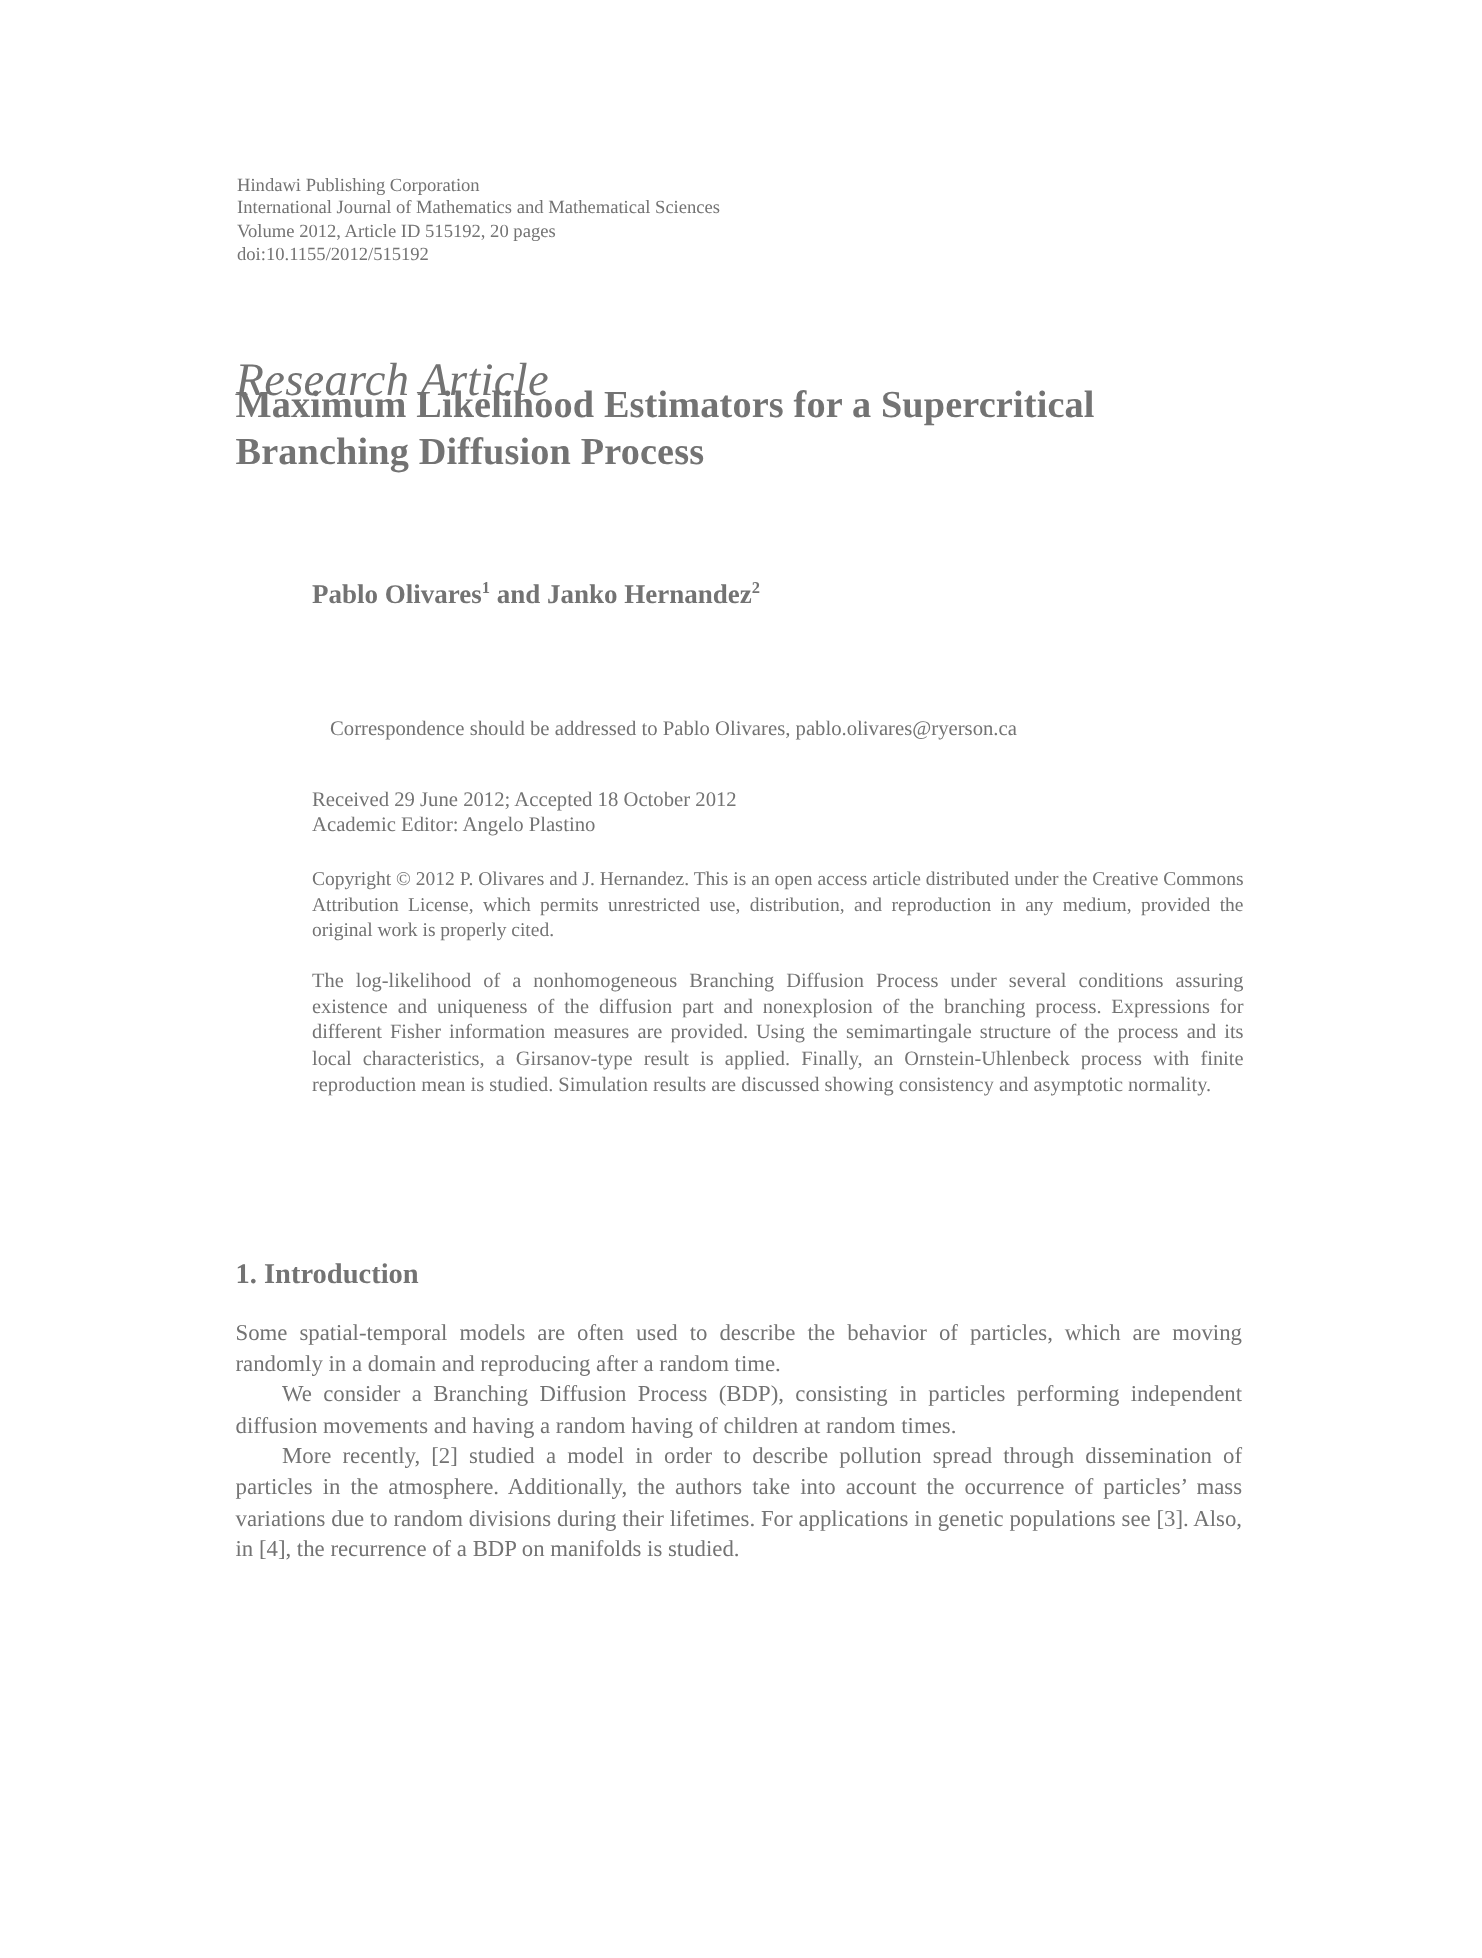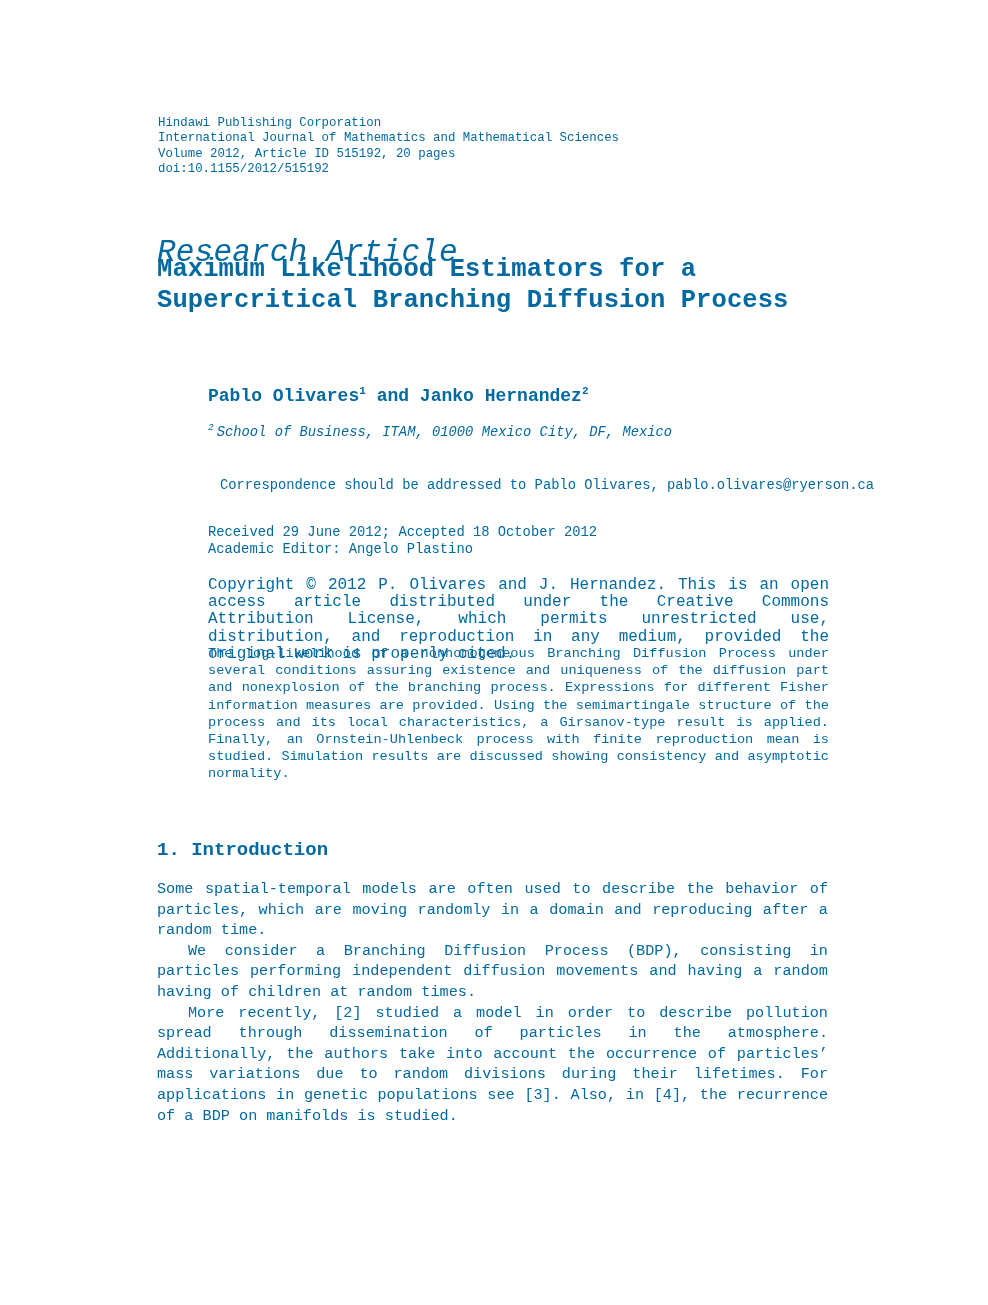--- a/index.html
+++ b/index.html
@@ -2,22 +2,22 @@
 <html><head>
 <meta charset="utf-8">
 <style>
   * { margin: 0; padding: 0; box-sizing: border-box; }
   html, body { background: #ffffff; }
   .page {
     position: relative;
     width: 988px;
     height: 1305px;
     background: #ffffff;
-    color: #0369a1;
-    font-family: Liberation Mono, monospace;
+    color: #737373;
+    font-family: Liberation Serif, serif;
     overflow: hidden;
   }
   .header-block {
     position: absolute;
     left: 158px;
     top: 116px;
     font-size: 12.4px;
     line-height: 15.3px;
   }
   .article-type {
@@ -65,21 +65,21 @@
     margin-right: 3px;
   }
   .correspondence-line { position: absolute; left: 208px; top: 478px; font-size: 13.8px; margin-left: 12px; }
   .dates-line        { position: absolute; left: 208px; top: 525px; font-size: 13.8px; }
   .editor-line       { position: absolute; left: 208px; top: 542px; font-size: 13.8px; text-align: center; }
   .copyright-block {
     position: absolute;
     left: 208px;
     top: 577px;
     width: 621px;
-    font-size: 16px;
+    font-size: 13px;
     line-height: 17.2px;
     text-align: justify;
   }
   .abstract-block {
     position: absolute;
     left: 208px;
     top: 645px;
     width: 621px;
     font-size: 13.6px;
     line-height: 17.2px;
@@ -119,21 +119,20 @@
 
   <div class="article-type">Research Article</div>
 
   <h1 class="article-title">Maximum Likelihood Estimators for a Supercritical Branching Diffusion Process</h1>
 
   <div class="authors-block">
     <span>Pablo Olivares</span><sup>1</sup><span> and </span><span>Janko Hernandez</span><sup>2</sup>
   </div>
 
   <div class="affiliations-block">
-    <div><sup>2</sup><span>School of Business, ITAM, 01000 Mexico City, DF, Mexico</span></div>
   </div>
 
   <div class="correspondence-line">
     <span>Correspondence should be addressed to Pablo Olivares, </span><span class="email">pablo.olivares@ryerson.ca</span>
   </div>
 
   <div class="dates-line">Received 29 June 2012; Accepted 18 October 2012</div>
 
   <div class="editor-line">Academic Editor: Angelo Plastino</div>
 

